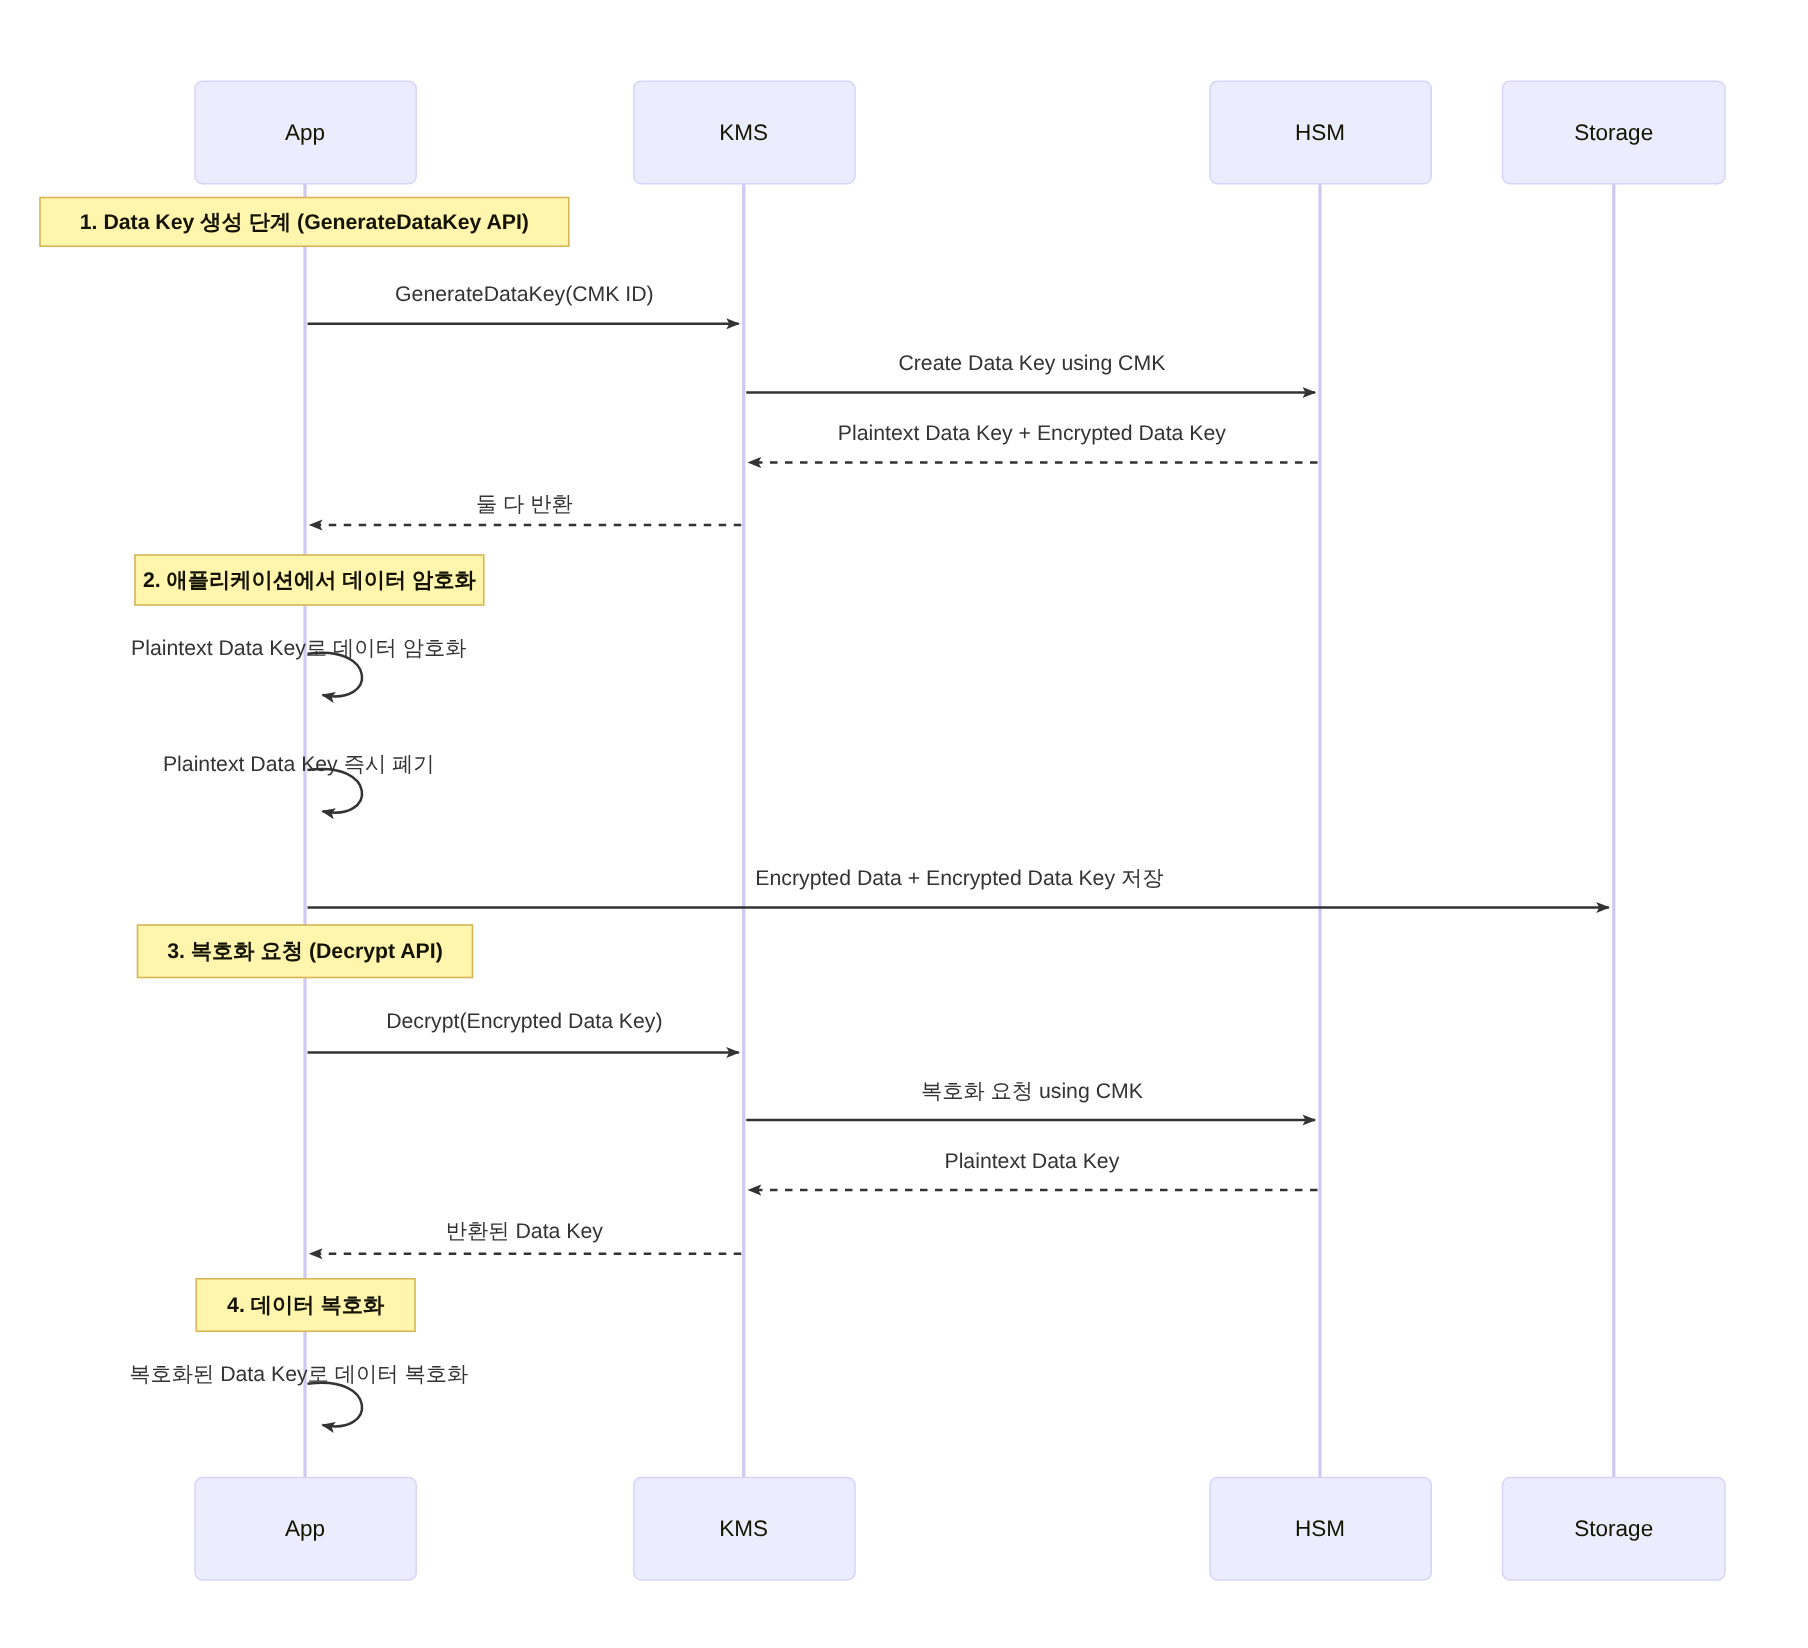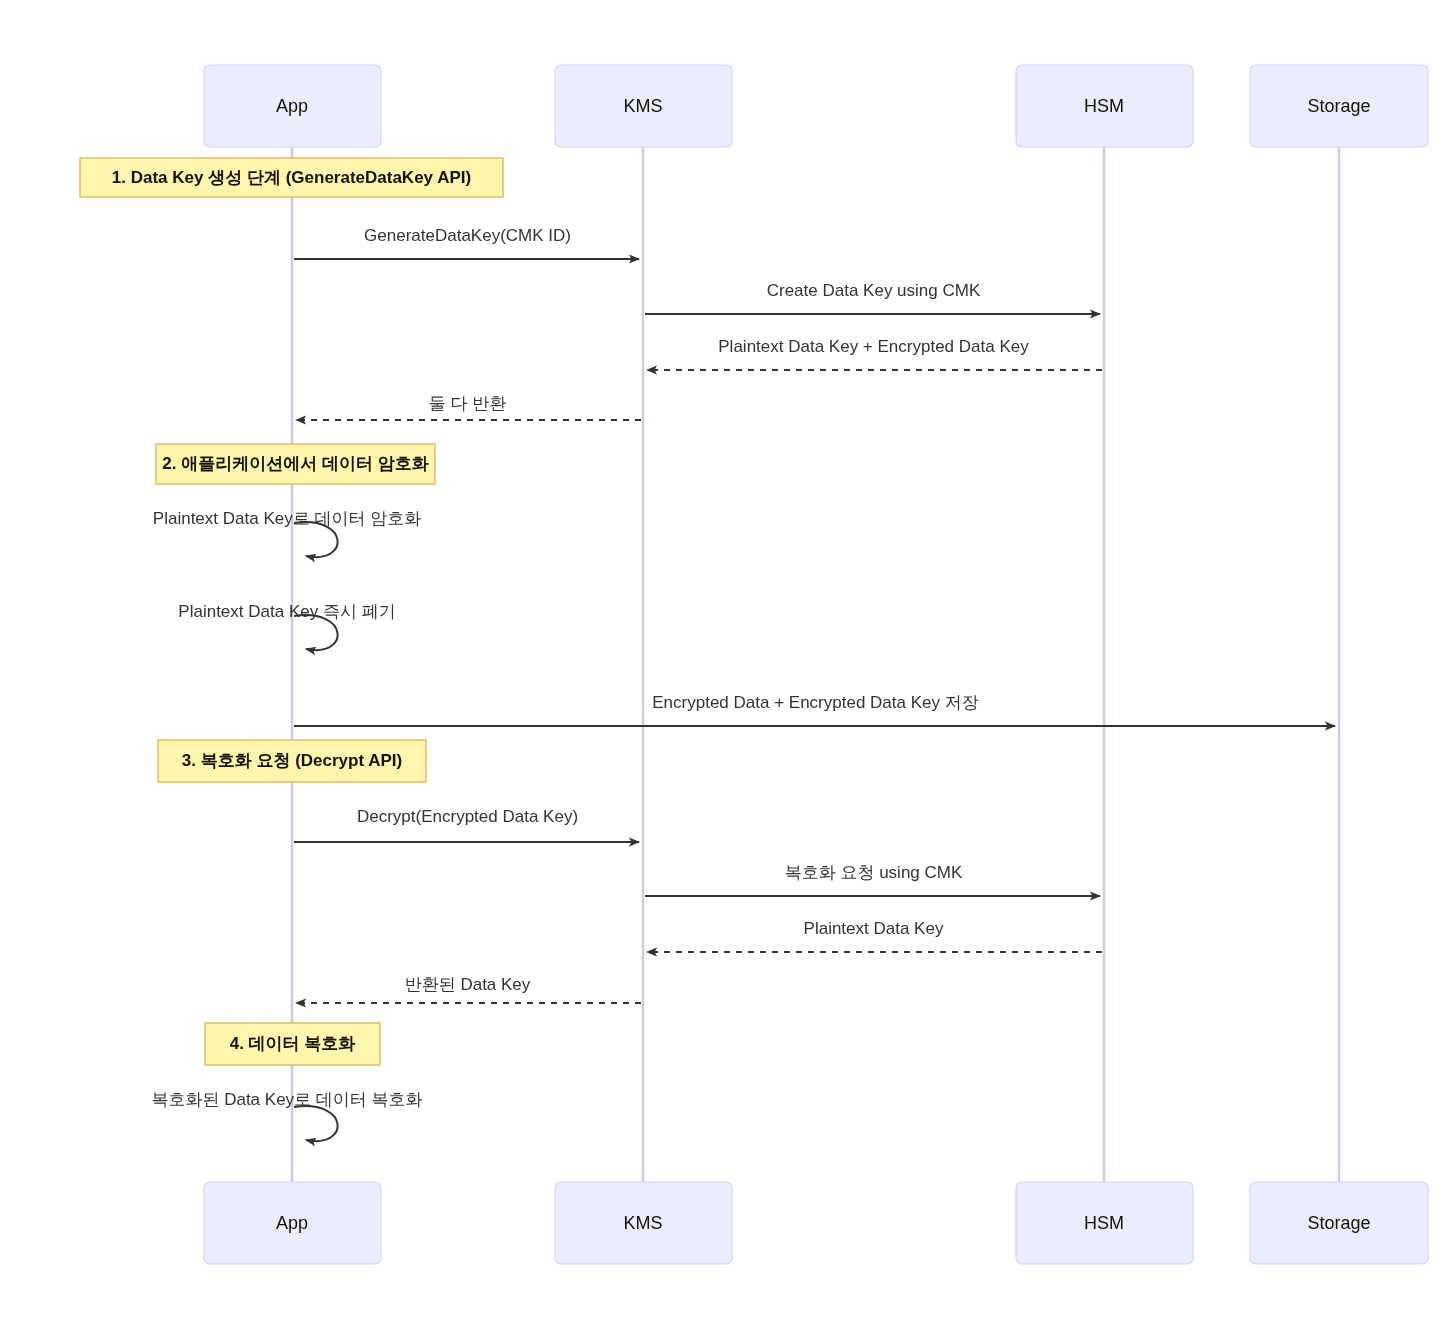--- a/index.html
+++ b/index.html
@@ -11,21 +11,20 @@
     font-family: "Liberation Sans", "DejaVu Sans", sans-serif;
     width: 1446px;
     height: 1318px;
     position: relative;
     overflow: hidden;
   }
   #diagram-root {
     position: relative;
     width: 1347px;
     height: 1318px;
-    margin-left: 48px;
   }
   svg.seq-canvas {
     position: absolute;
     top: 0;
     left: 0;
     width: 1446px;
     height: 1318px;
   }
   .participant-box {
     fill: #ececff;

